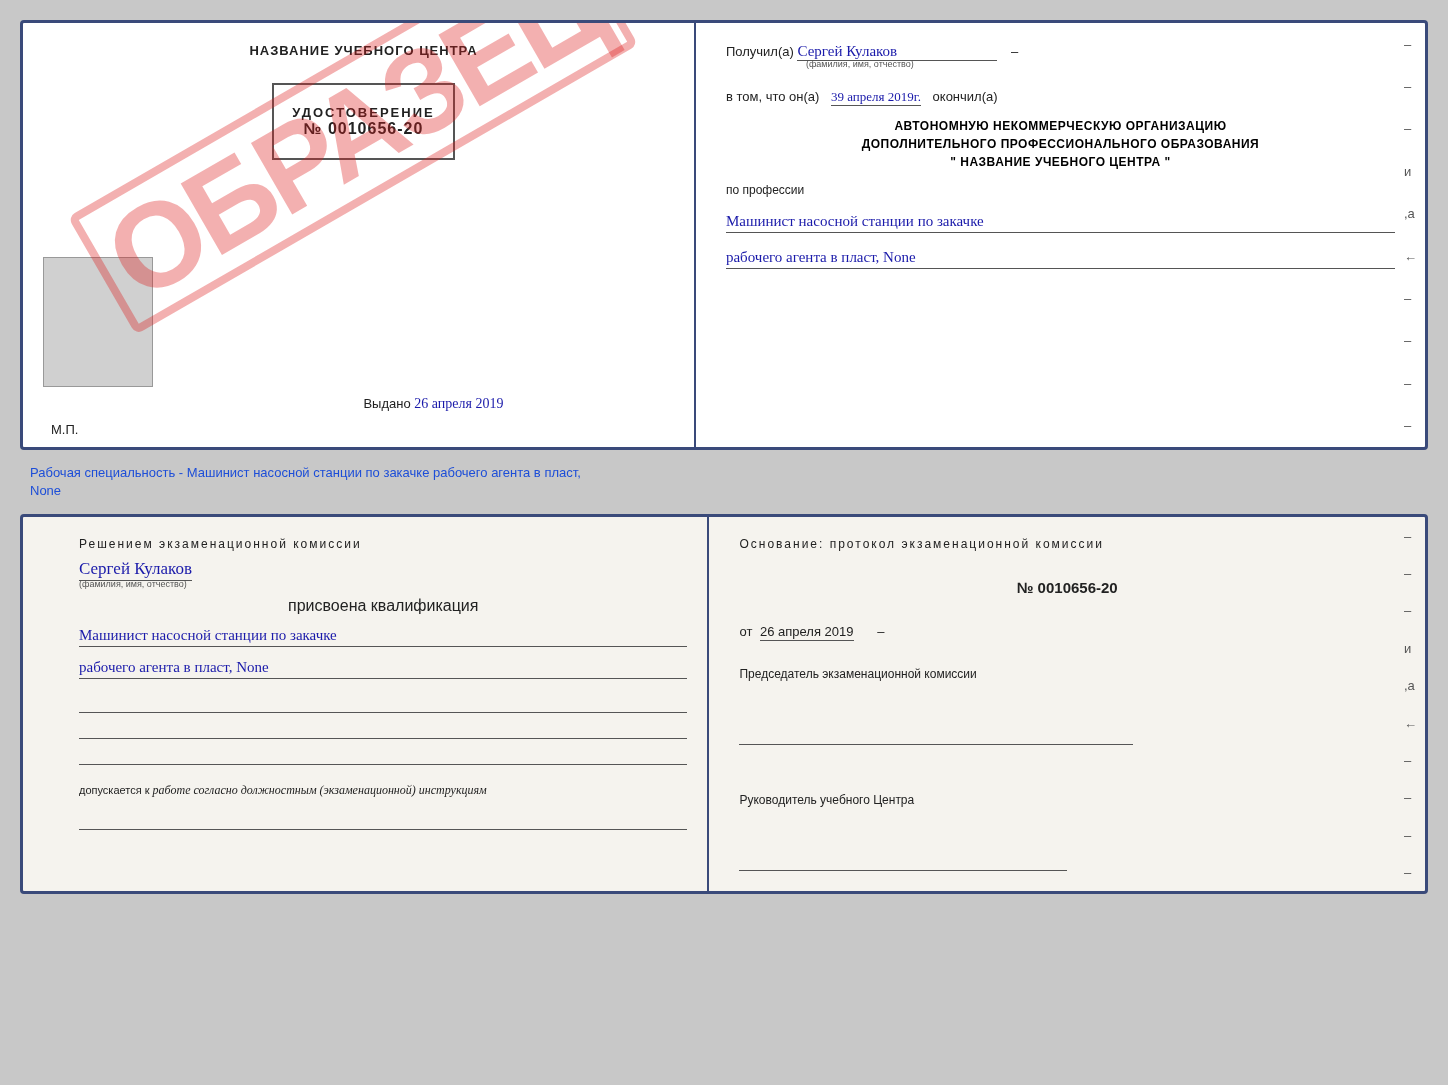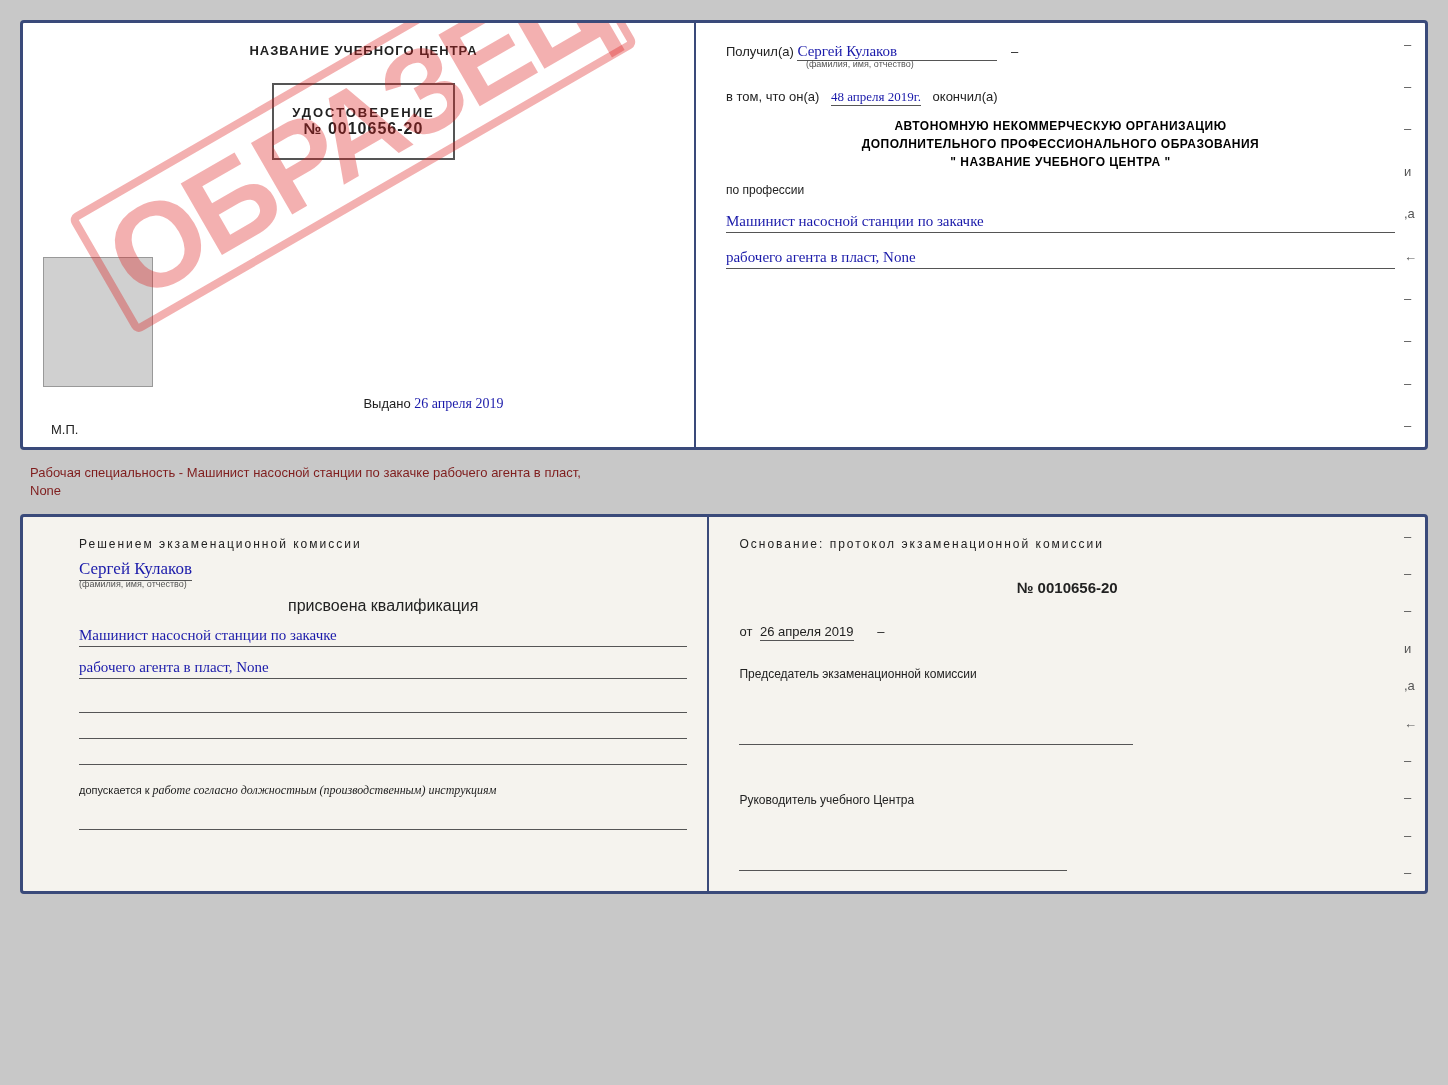--- a/index.html
+++ b/index.html
@@ -165,21 +165,21 @@
       display: flex;
       flex-direction: column;
       justify-content: space-around;
       font-size: 13px;
       color: #555;
     }
 
     
     .bottom-description {
       font-size: 13px;
-      color: #7f1d1d;
+      color: #1d4ed8;
       padding: 4px 0 4px 10px;
       line-height: 1.4;
     }
 
     
     .cert-bottom {
       display: flex;
       background: #f5f3ee;
       border: 3px solid #3a4a7a;
       border-radius: 4px;
@@ -255,21 +255,21 @@
     <div class="cert-top-right">
       <div style="font-size:13px;color:#222;">
         <span>Получил(a)</span>
         <span class="handwritten field-underline">Сергей Кулаков</span>
         <span style="margin-left:10px;">–</span>
         <div style="font-size:9px;color:#555;margin-left:80px;margin-top:-2px;">(фамилия, имя, отчество)</div>
       </div>
 
       <div style="font-size:13px;color:#222;margin-top:8px;">
         <span>в том, что он(а)</span>
-        <span class="handwritten" style="font-size:13px;border-bottom:1px solid #555;padding-bottom:1px;margin:0 8px;">48 апреля 2019г.</span>
+        <span class="handwritten" style="font-size:13px;border-bottom:1px solid #555;padding-bottom:1px;margin:0 8px;">39 апреля 2019г.</span>
         <span>окончил(а)</span>
       </div>
 
       <div class="bold-upper">
         <div>АВТОНОМНУЮ НЕКОММЕРЧЕСКУЮ ОРГАНИЗАЦИЮ</div>
         <div>ДОПОЛНИТЕЛЬНОГО ПРОФЕССИОНАЛЬНОГО ОБРАЗОВАНИЯ</div>
         <div>"  НАЗВАНИЕ УЧЕБНОГО ЦЕНТРА  "</div>
       </div>
 
       <div style="font-size:12px;color:#222;">по профессии</div>
@@ -311,21 +311,21 @@
 
       <div class="profession-line">Машинист насосной станции по закачке</div>
       <div class="profession-line">рабочего агента в пласт, None</div>
 
       <div style="border-bottom:1px solid #555;height:18px;margin-top:8px;"></div>
       <div style="border-bottom:1px solid #555;height:18px;"></div>
       <div style="border-bottom:1px solid #555;height:18px;"></div>
 
       <div class="dopuskaetsya">
         <span>допускается к</span>
-        <span class="italic-handwritten">работе согласно должностным (производственным) инструкциям</span>
+        <span class="italic-handwritten">работе согласно должностным (экзаменационной) инструкциям</span>
       </div>
 
       <div style="border-bottom:1px solid #555;height:18px;margin-top:6px;"></div>
     </div>
 
     <div class="cert-bottom-right">
       <div class="spaced-text">Основание: протокол экзаменационной комиссии</div>
 
       <div style="font-size:15px;font-weight:bold;color:#222;text-align:center;">№ 0010656-20</div>
 

